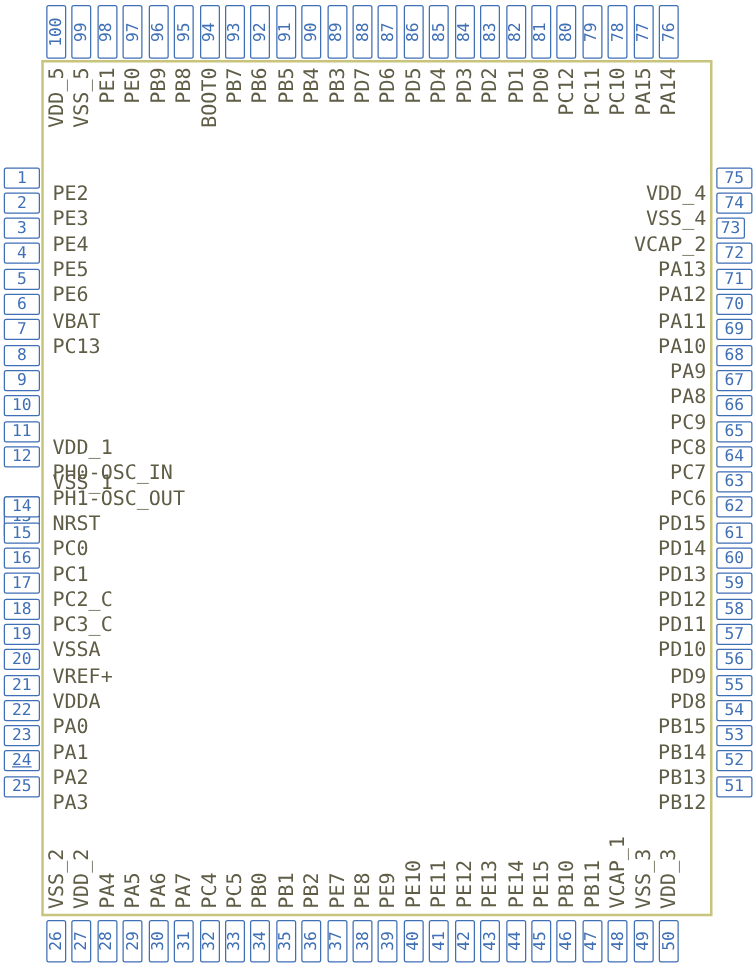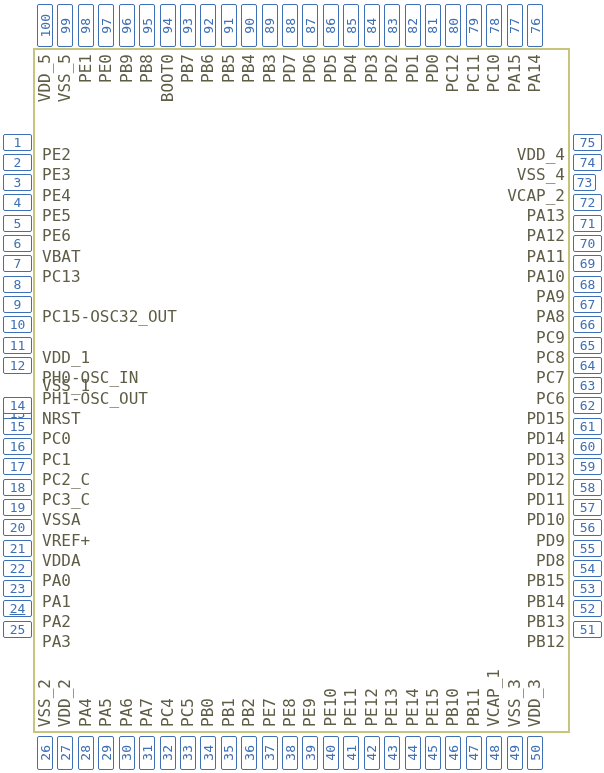--- a/index.html
+++ b/index.html
@@ -280,21 +280,20 @@
     <div class="pinbox" style="left: 3px; top: 255.3px; width: 29px; height: 17px;">
       <span>7</span>
     </div>
     <div class="lbl" style="left: 42px; top: 267.8px;">PC13</div>
     <div class="pinbox" style="left: 3px; top: 275.6px; width: 29px; height: 17px;">
       <span>8</span>
     </div>
     <div class="pinbox" style="left: 3px; top: 295.9px; width: 29px; height: 17px;">
       <span>9</span>
     </div>
-    <div class="lbl" style="left: 42px; top: 308.4px;">PC15-OSC32_OUT</div>
     <div class="pinbox" style="left: 3px; top: 316.2px; width: 29px; height: 17px;">
       <span>10</span>
     </div>
     <div class="lbl" style="left: 42px; top: 329px; margin-top: 48px;">VSS_1</div>
     <div class="pinbox" style="left: 3px; top: 336.5px; width: 29px; height: 17px;">
       <span>11</span>
     </div>
     <div class="lbl" style="left: 42px; top: 349px;">VDD_1</div>
     <div class="pinbox" style="left: 3px; top: 356.8px; width: 29px; height: 17px;">
       <span>12</span>

